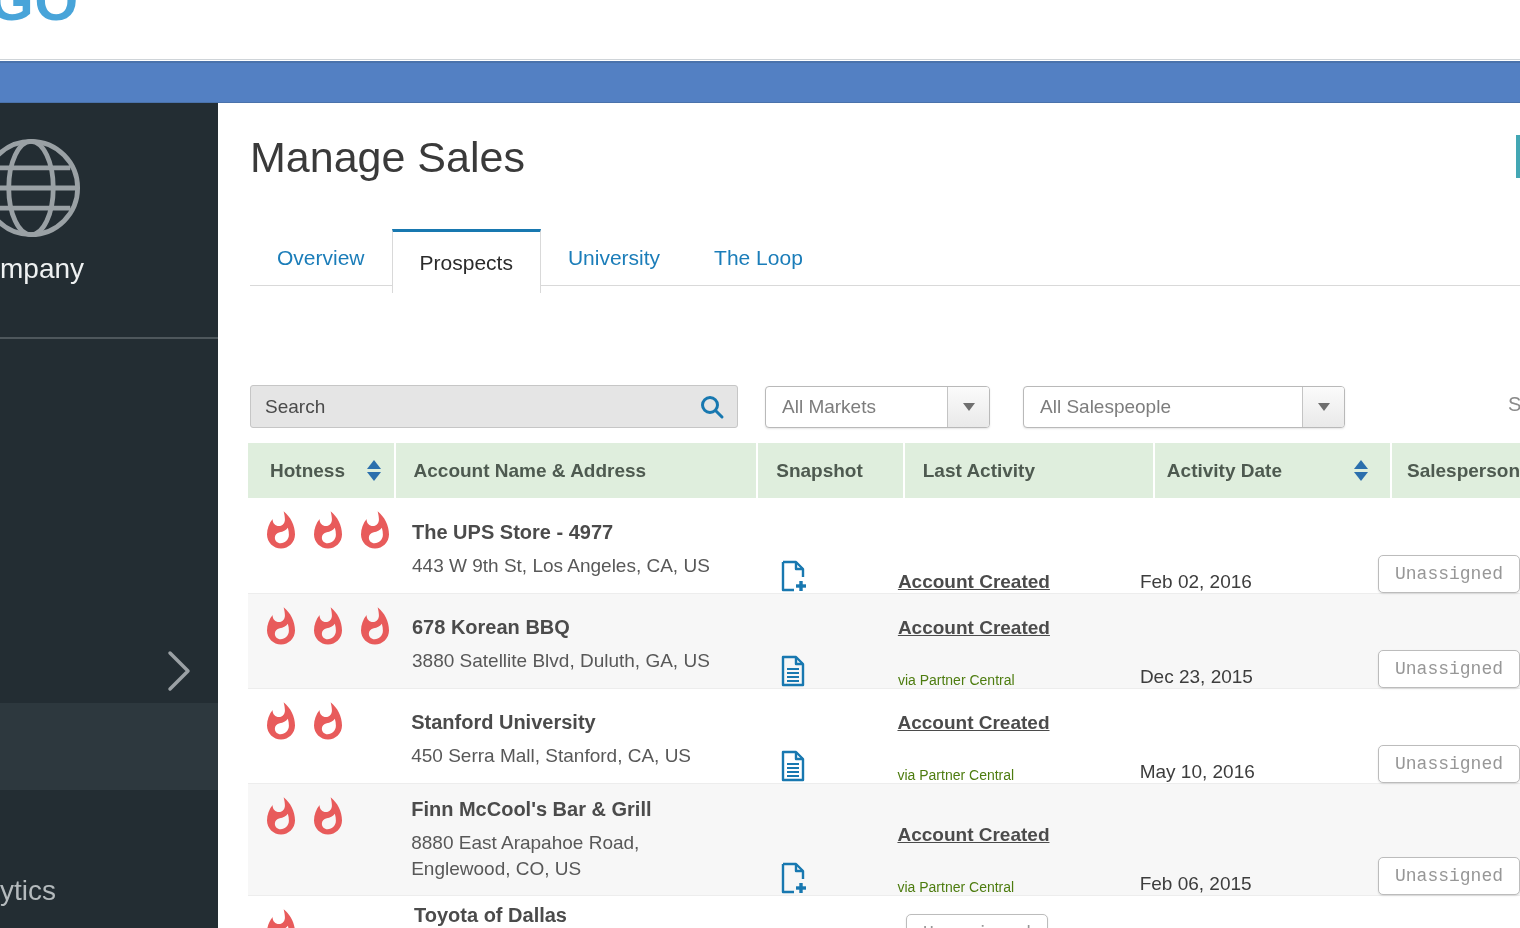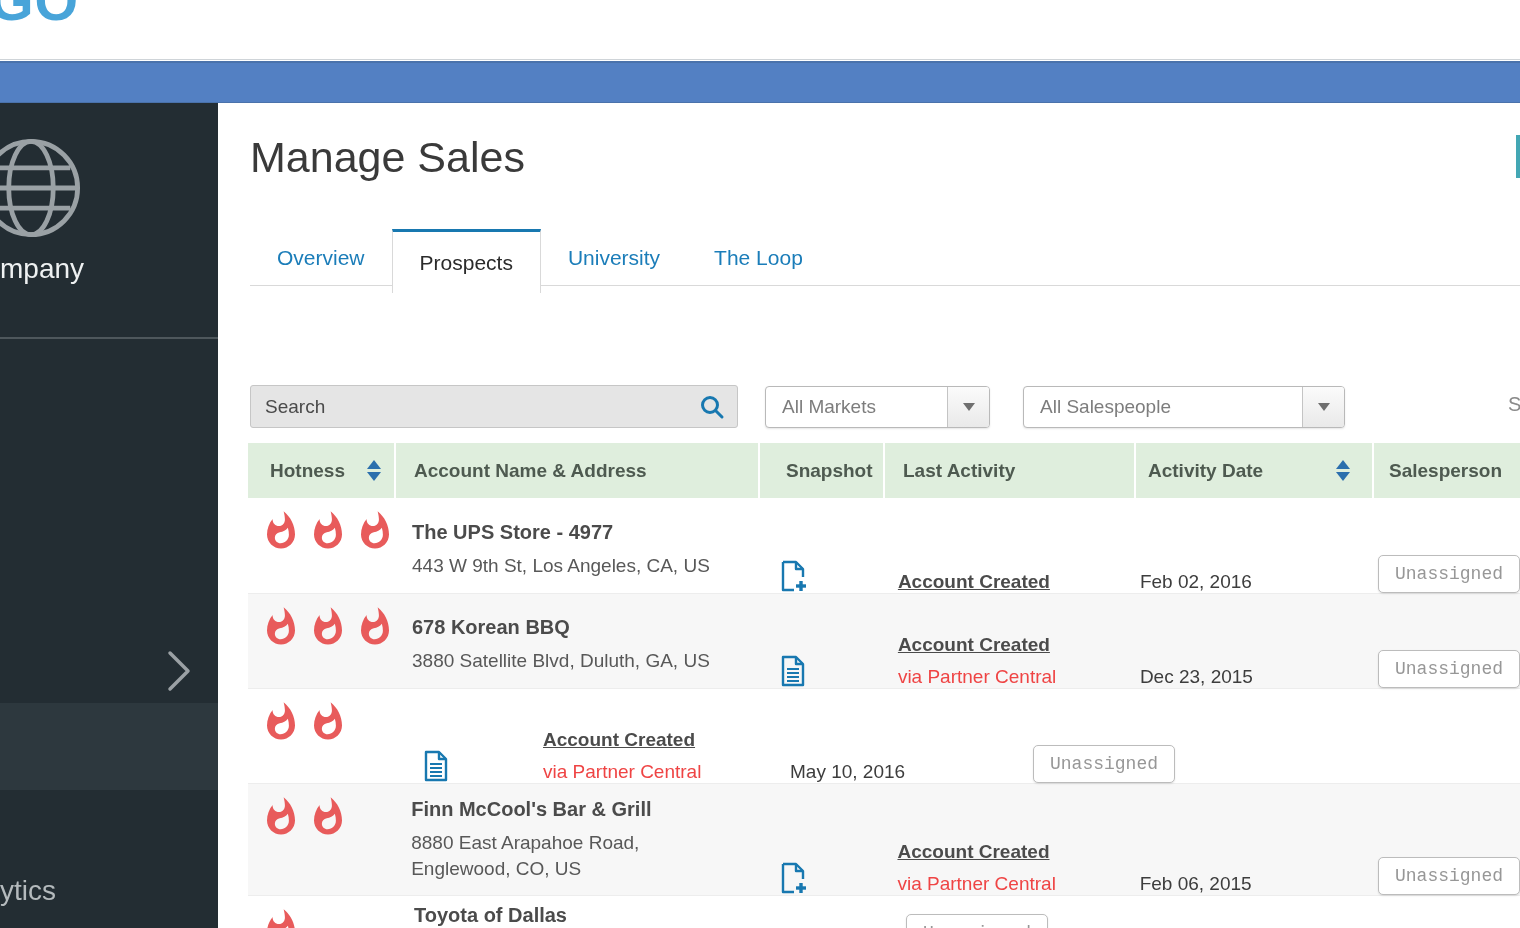--- a/index.html
+++ b/index.html
@@ -46,41 +46,41 @@
   .caret-down { width:0; height:0; border-left:6px solid transparent; border-right:6px solid transparent; border-top:8px solid #6f6f6f; }
   .edge-text { position:absolute; left:1290px; top:8px; font-size:20px; color:#8a8a8a; }
 
   
   .table { position:absolute; left:30px; top:340px; width:1272px; }
   .thead { display:flex; height:55px; }
   .th { background:#dfeedd; color:#4e5a50; font-weight:bold; font-size:19px; display:flex; align-items:center; border-right:2px solid #fff; }
   .th:last-child { border-right:none; }
   .th.h-hot { width:148px; padding-left:22px; }
   .th.h-acct { width:364px; padding-left:18px; }
-  .th.h-snap { width:125px; padding-left:26px; }
+  .th.h-snap { width:147px; padding-left:18px; }
   .th.h-last { width:251px; padding-left:18px; }
   .th.h-date { width:238px; padding-left:12px; }
   .th.h-sales { flex:1; padding-left:15px; }
   .sort-icon { display:inline-flex; flex-direction:column; gap:3px; margin-left:22px; cursor:pointer; }
   .sort-icon .up { width:0; height:0; border-left:7px solid transparent; border-right:7px solid transparent; border-bottom:9px solid #2b6fad; }
   .sort-icon .down { width:0; height:0; border-left:7px solid transparent; border-right:7px solid transparent; border-top:9px solid #2b6fad; }
   .h-date .sort-icon { margin-left:auto; margin-right:22px; }
 
   .trow { display:flex; align-items:flex-end; min-height:95px; background:#fff; border-top:1px solid #ededed; }
   .trow:first-child { border-top:none; }
   .trow.alt { background:#f7f7f7; }
   .cell { display:flex; }
   .c-hot { width:150px; align-self:stretch; align-items:flex-start; padding:10px 0 0 12px; gap:5px; }
   .c-acct { width:366px; flex-direction:column; justify-content:center; padding:14px 24px 14px 16px; gap:9px; }
   .acct-name { font-size:20px; font-weight:bold; color:#4b4b4b; }
   .acct-addr { font-size:19px; color:#585858; line-height:1.35; }
   .c-snap { width:127px; padding-left:24px; cursor:pointer; }
   .c-last { width:253px; flex-direction:column; justify-content:center; padding-left:18px; gap:10px; }
   .last-main { font-size:19px; font-weight:bold; color:#4b4b4b;text-decoration:underline; }
-  .last-via { font-size:19px; color:#ef4444; }
+  .last-via { font-size:14px; color:#4d7c0f;margin-top:23px; }
   .c-date { width:240px; padding-left:12px; font-size:19px; color:#3d3d3d; }
   .c-sales { flex:1; padding-left:15px; }
   .btn-unassigned { width:142px; height:38px; border:1px solid #bcbcbc; border-radius:5px; background:#fff; box-shadow:0 1px 2px rgba(0,0,0,0.10); color:#979797; font-size:18px; font-family:Liberation Mono, monospace; text-align:center; cursor:pointer; }
   .trow.partial { align-items:flex-start; }
   .trow.partial .c-acct { justify-content:flex-start; padding-top:8px; }
   .trow.partial .c-sales { padding-top:18px; }
 </style>
 </head>
 <body>
 
@@ -248,20 +248,24 @@
 
   <div class="trow">
     <div class="cell c-hot">
               <svg width="42" height="46" viewBox="0 0 24 24" fill="#e85b5b">
                 <path d="M13.5.67s.74 2.65.74 4.8c0 2.06-1.35 3.73-3.41 3.73-2.07 0-3.63-1.67-3.63-3.73l.03-.36C5.21 7.51 4 10.62 4 14c0 4.42 3.58 8 8 8s8-3.58 8-8C20 8.61 17.41 3.8 13.5.67zM11.71 19c-1.78 0-3.22-1.4-3.22-3.14 0-1.62 1.05-2.76 2.81-3.12 1.77-.36 3.6-1.21 4.62-2.58.39 1.29.59 2.65.59 4.04 0 2.65-2.15 4.8-4.8 4.8z"></path>
               </svg>
               <svg width="42" height="46" viewBox="0 0 24 24" fill="#e85b5b">
                 <path d="M13.5.67s.74 2.65.74 4.8c0 2.06-1.35 3.73-3.41 3.73-2.07 0-3.63-1.67-3.63-3.73l.03-.36C5.21 7.51 4 10.62 4 14c0 4.42 3.58 8 8 8s8-3.58 8-8C20 8.61 17.41 3.8 13.5.67zM11.71 19c-1.78 0-3.22-1.4-3.22-3.14 0-1.62 1.05-2.76 2.81-3.12 1.77-.36 3.6-1.21 4.62-2.58.39 1.29.59 2.65.59 4.04 0 2.65-2.15 4.8-4.8 4.8z"></path>
               </svg>
             </div>
+    <div class="cell c-acct">
+      <div class="acct-name">Stanford University</div>
+      <div class="acct-addr">450 Serra Mall, Stanford, CA, US</div>
+    </div>
     <div class="cell c-snap">
               <svg width="28" height="33" viewBox="0 0 28 33" fill="none" stroke="#1878b0" stroke-width="2.4" stroke-linejoin="round">
                 <path d="M4 2 h13 l7 7 v21 h-20 z"></path>
                 <path d="M17 2 v7 h7"></path>
                 <line x1="8" y1="14" x2="20" y2="14" stroke-width="2"></line>
                 <line x1="8" y1="18" x2="20" y2="18" stroke-width="2"></line>
                 <line x1="8" y1="22" x2="20" y2="22" stroke-width="2"></line>
                 <line x1="8" y1="26" x2="20" y2="26" stroke-width="2"></line>
               </svg>
             </div>

